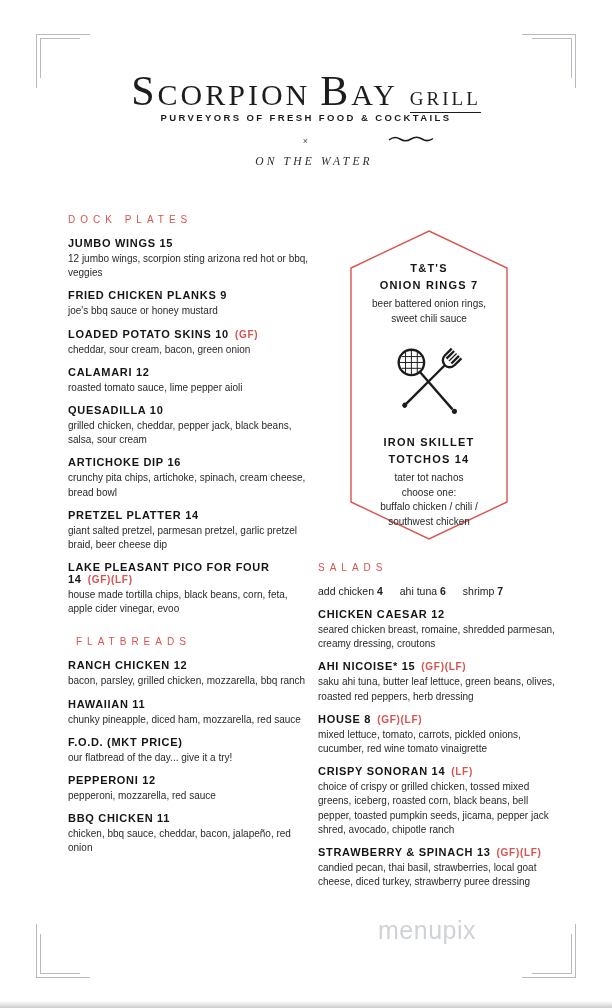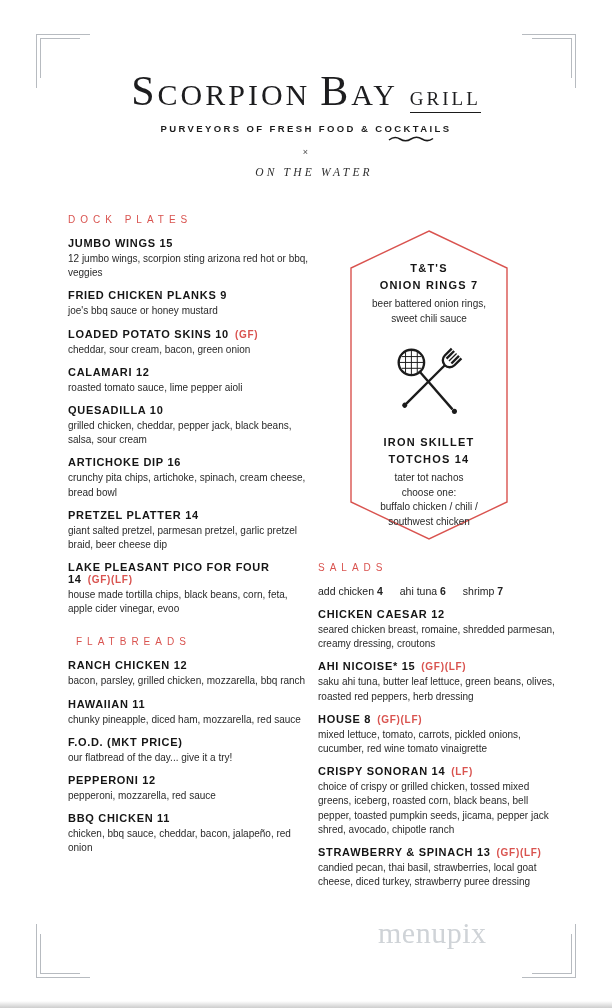--- a/index.html
+++ b/index.html
@@ -28,21 +28,21 @@
   .corner.br { bottom:30px; right:36px; }
   .corner.br::before { inset:0; border-bottom:1px solid var(--frame,#b7bbc0); border-right:1px solid var(--frame,#b7bbc0); }
   .corner.br::after  { bottom:4px; right:4px; left:10px; top:10px; border-bottom:1px solid var(--frame,#b7bbc0); border-right:1px solid var(--frame,#b7bbc0); }
 
   
   .masthead { position:absolute; top:70px; left:0; width:612px; text-align:center; }
   .brand { font-family:"Liberation Serif", serif; font-weight:400; letter-spacing:3px; font-size:30px; line-height:1; white-space:nowrap; }
   .brand .cap { font-size:42px; }
   .brand .word { margin-left:10px; }
   .brand .grill { font-size:19px; letter-spacing:3px; border-bottom:1.5px solid #1b1b1b; padding-bottom:3px; margin-left:12px; }
-  .tagline { margin-top:11px; font-size:9.5px; font-weight:bold; letter-spacing:2.4px; color:#1b1b1b; }
+  .tagline { font-size:9.5px; font-weight:bold; letter-spacing:2.4px; color:#1b1b1b; }
   .squiggle { position:absolute; left:388px; top:64px; }
   .xmark { margin-top:13px; font-size:9px; color:#4a4a4a; letter-spacing:1px; }
   .subtitle { margin-top:9px; font-family:"Liberation Serif", serif; font-style:italic; font-size:11.5px; letter-spacing:3.2px; color:#2e2e2e;padding-left:16px; }
 
   
   .sec-title { color:var(--accent,#d9534f); font-size:10px; font-weight:normal; letter-spacing:5px; margin-bottom:12px; }
   .item { margin-bottom:9px; }
   .item-name { font-size:11px; font-weight:bold; letter-spacing:.7px; margin-bottom:3px; color:#151515; }
   .tag { color:var(--accent,#d9534f); font-size:10px; }
   .tag:not(:empty) { margin-left:6px; }
@@ -57,21 +57,21 @@
   .addon b { font-weight:bold; }
 
   
   .badge { position:absolute; left:350px; top:230px; width:158px; height:310px; }
   .badge-outline { position:absolute; inset:0; }
   .badge-content { position:absolute; inset:0; padding:30px 12px 0; text-align:center; }
   .badge-title { font-size:11px; font-weight:bold; letter-spacing:1.2px; line-height:1.5; color:#151515; }
   .badge-desc { font-size:10px; line-height:1.45; margin-top:4px; color:#2a2a2a; }
   .utensils { display:block; margin:12px auto 8px; }
 
-  .watermark { position:absolute; left:378px; top:916px; font-size:30px; letter-spacing:.5px; color:var(--watermark,#cfd3d7);font-family:Liberation Serif, serif; }
+  .watermark { position:absolute; left:378px; top:916px; font-size:25px; letter-spacing:.5px; color:var(--watermark,#cfd3d7); }
 
   .bottom-edge { position:absolute; left:0; bottom:0; width:612px; height:7px; background:linear-gradient(#ffffff, #cdcdcd); }
 </style>
 </head>
 <body>
 
 <div class="page">
 
   <div class="corner tl"></div>
   <div class="corner tr"></div>

